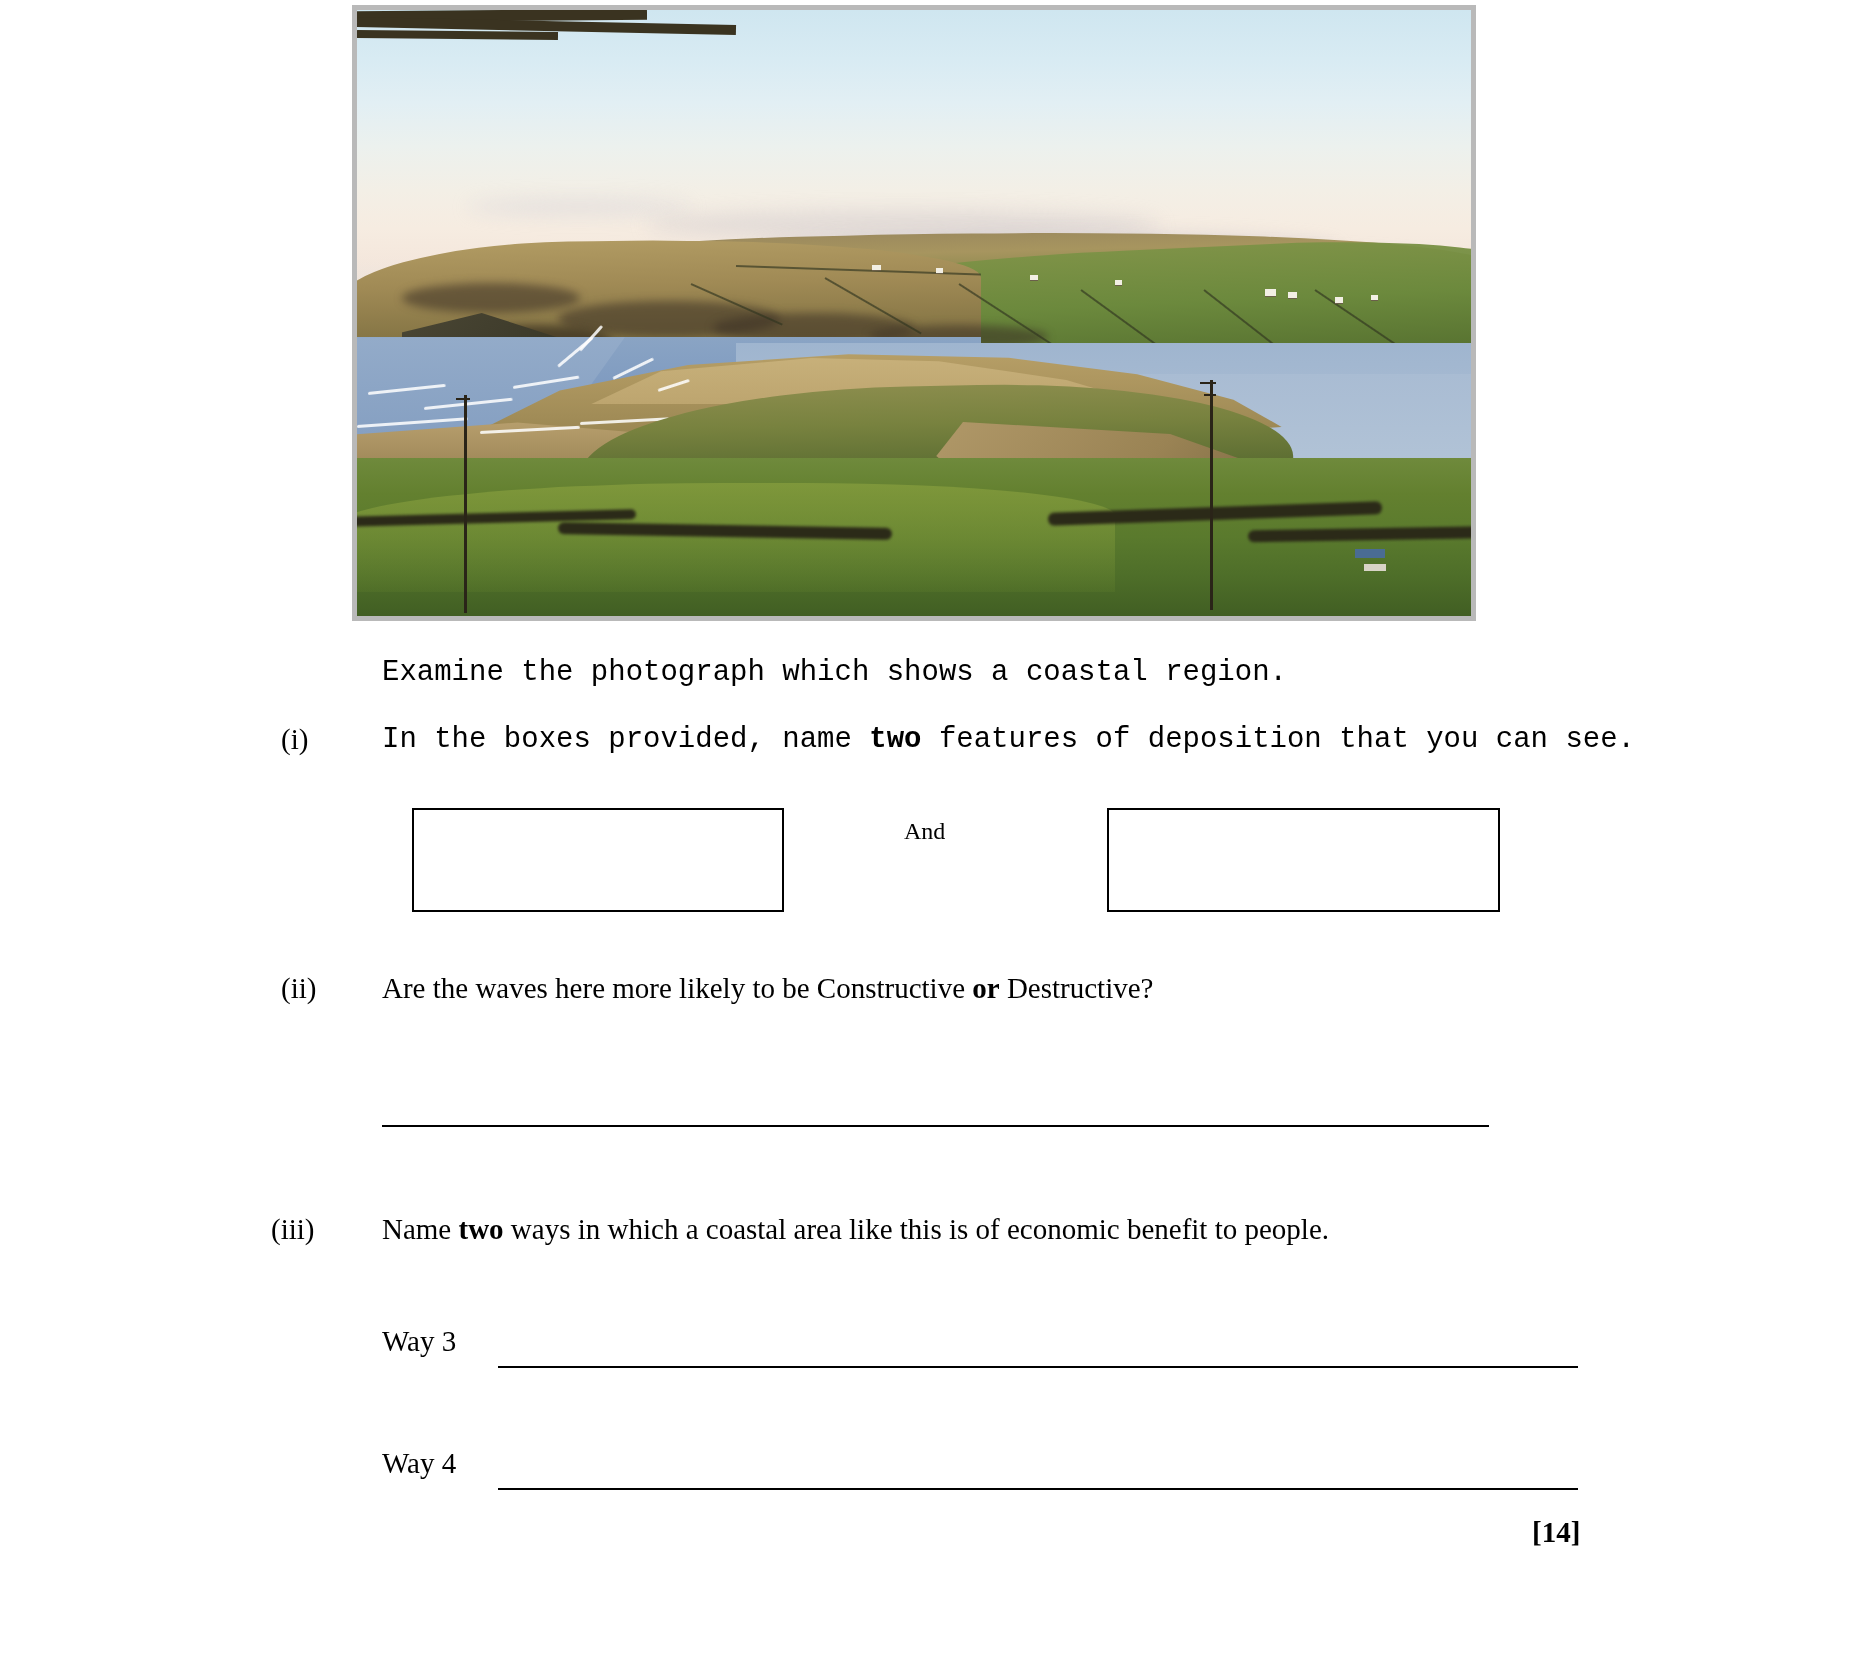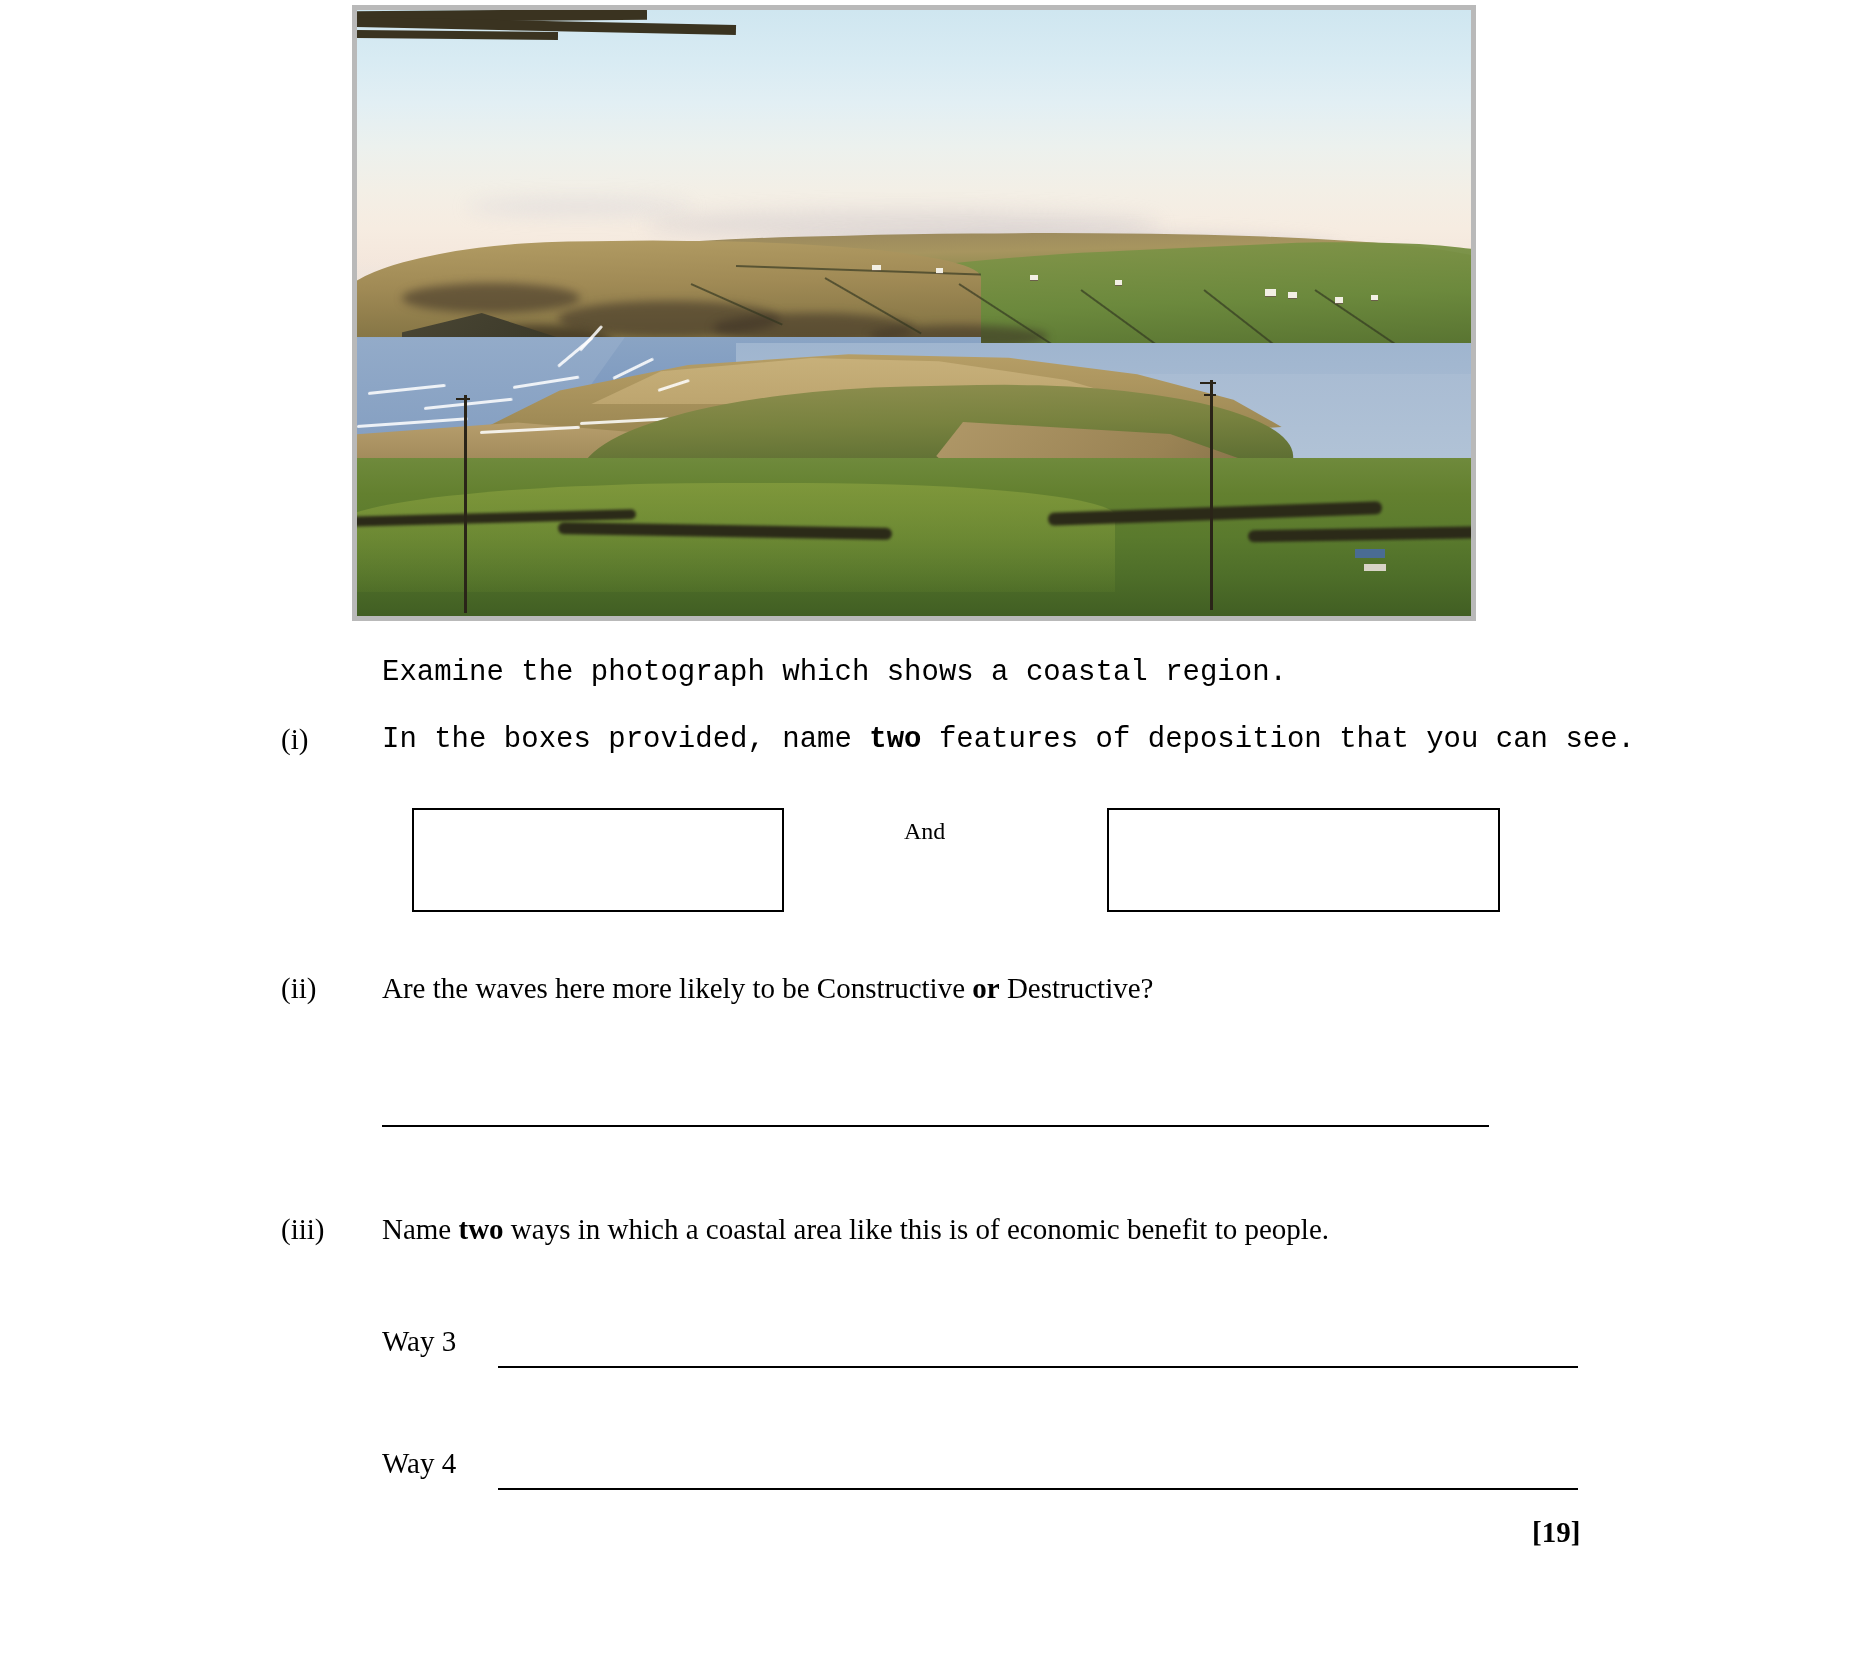--- a/index.html
+++ b/index.html
@@ -400,22 +400,22 @@
 
 <div class="ansbox" style="left:412px; top:808px; width:372px; height:104px;"></div>
 <div class="and-label" style="left:904px; top:818px;">And</div>
 <div class="ansbox" style="left:1107px; top:808px; width:393px; height:104px;"></div>
 
 <div class="q-num" style="left:281px; top:972px;">(ii)</div>
 <div class="q-text" style="left:382px; top:972px;"><span>Are the waves here more likely to be Constructive </span><b>or</b><span> Destructive?</span></div>
 
 <div class="rule" style="left:382px; top:1125px; width:1107px;"></div>
 
-<div class="q-num" style="left:281px; top:1213px;">(iii)</div>
+<div class="q-num" style="left:271px; top:1213px;">(iii)</div>
 <div class="q-text" style="left:382px; top:1213px;"><span>Name </span><b>two</b><span> ways in which a coastal area like this is of economic benefit to people.</span></div>
 
 <div class="way-label" style="left:382px; top:1325px;">Way 3</div>
 <div class="rule" style="left:498px; top:1366px; width:1080px;"></div>
 
 <div class="way-label" style="left:382px; top:1447px;">Way 4</div>
 <div class="rule" style="left:498px; top:1488px; width:1080px;"></div>
 
-<div class="marks" style="left:1532px; top:1516px;">[19]</div>
+<div class="marks" style="left:1532px; top:1516px;">[14]</div>
 
 </body></html>

